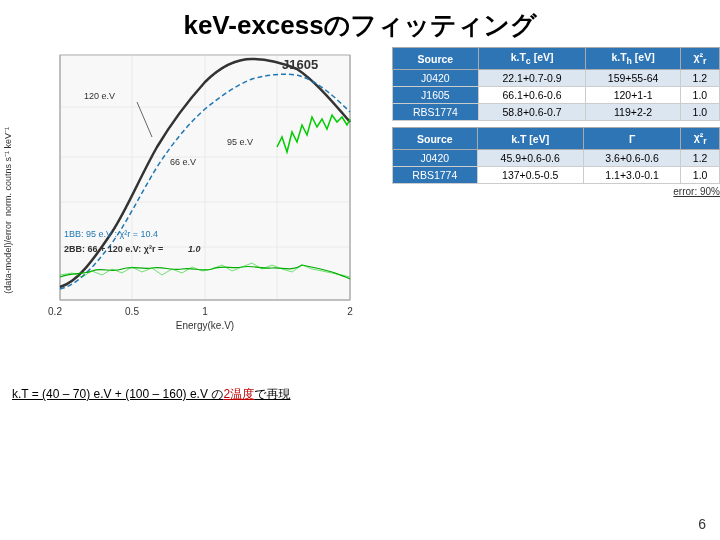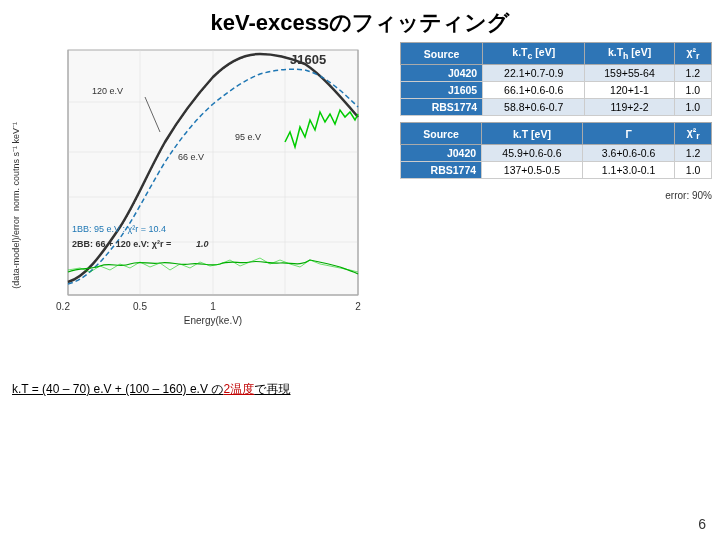--- a/index.html
+++ b/index.html
@@ -8,30 +8,30 @@
       height: 540px;
       background: #fff;
       font-family: Arial, sans-serif;
       overflow: hidden;
       position: relative;
     }
 
     
     #title {
       text-align: center;
-      font-size: 22px;
+      font-size: 26px;
       font-weight: bold;
       padding: 8px 0 4px 0;
     }
 
     
     #main {
       display: flex;
       flex-direction: row;
-      padding: 0 8px;
+      padding: 0 0;
       gap: 22px;
     }
 
     
     #chart-container {
       position: relative;
       width: 370px;
       height: 330px;
       flex-shrink: 0;
     }
@@ -65,31 +65,32 @@
       text-align: center;
       white-space: nowrap;
     }
     .data-table tr:nth-child(odd) td {
       background: #dce6f1;
     }
     .data-table tr:nth-child(even) td {
       background: #fff;
     }
     .data-table td.source-col {
-      text-align: right;
-      font-weight: bold;
+      text-align: center;
+      font-weight: normal;
       background: #2e75b6 !important;
       color: #fff;
     }
 
     .error-note {
       text-align: right;
       font-size: 10px;
       color: #333;
-      margin-top: 11px;
+      margin-top: 2px;
+      text-decoration: underline;
     }
 
     
     #bottom-text {
       margin: 8px 12px 4px 12px;
       font-size: 12px;
       line-height: 1.55;
     }
     .underline { text-decoration: underline; }
     .red-underline { text-decoration: underline; color: #c00000; }

